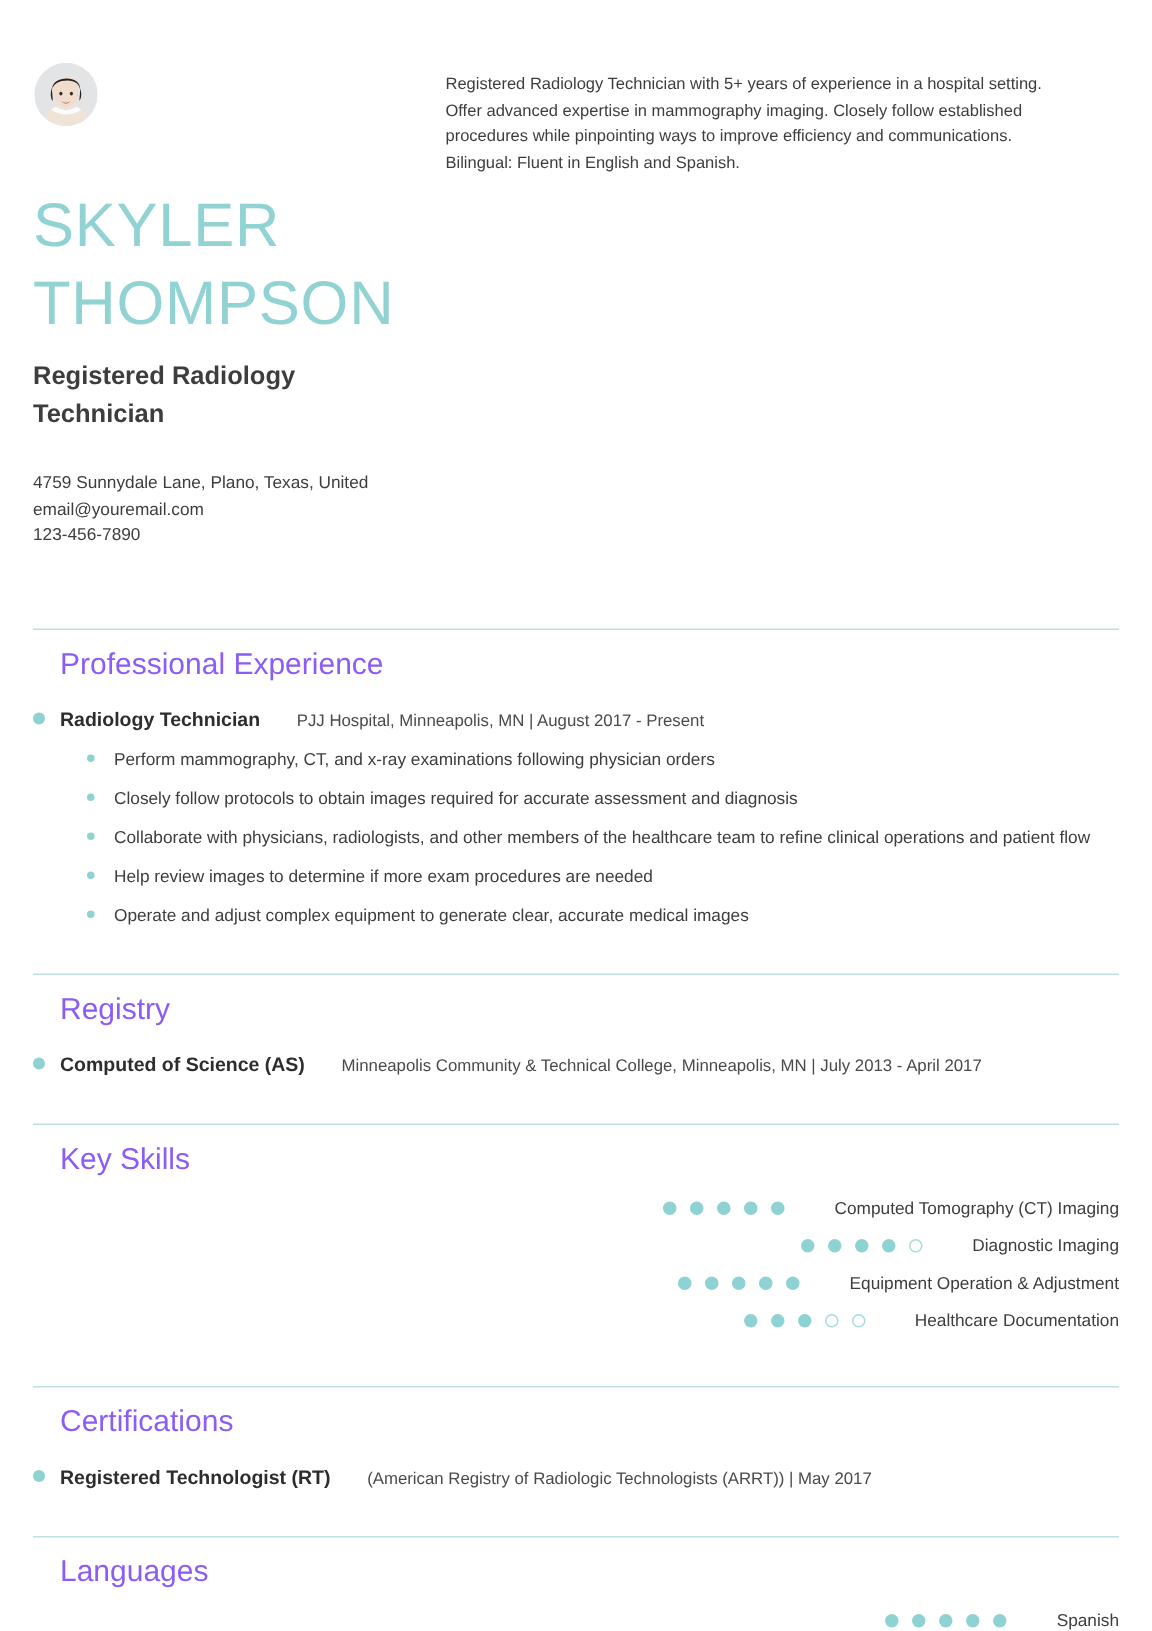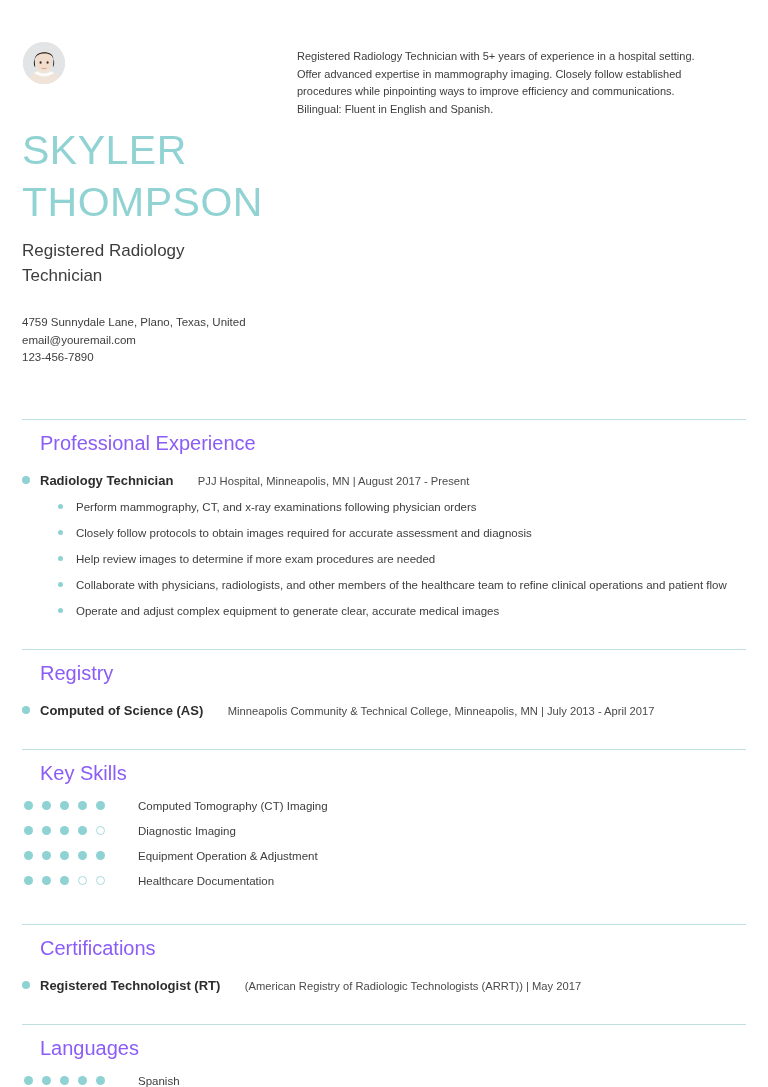--- a/index.html
+++ b/index.html
@@ -47,21 +47,21 @@
     font-size: 41px;
     line-height: 52px;
     font-weight: 400;
     letter-spacing: 0.5px;
     margin-top: 40px;
   }
   .job-title {
     font-size: 17px;
     line-height: 25px;
     color: #3d3d3d;
-    font-weight: 400;
+    font-weight: 700;
     margin-top: 10px;
     max-width: 210px;
   }
   .contact {
     margin-top: 26px;
     font-size: 11.5px;
     line-height: 17.5px;
     color: #3d3d3d;
     max-width: 230px;
   }
@@ -151,20 +151,21 @@
     color: #3d3d3d;
   }
 
   
   .skills { margin-top: 14px; }
   .skill-row {
     display: flex;
     align-items: center;
     margin-bottom: 9px;
     height: 16px;
+    justify-content: flex-end;
   }
   .skill-dots {
     width: 94px;
     flex: 0 0 94px;
     display: flex;
     align-items: center;
     gap: 9px;
     padding-left: 2px;
     box-sizing: border-box;
   }
@@ -245,25 +246,25 @@
         <div class="bullet">
           <span class="dot-sub"></span>
           <span class="bullet-text">Perform mammography, CT, and x-ray examinations following physician orders</span>
         </div>
         <div class="bullet">
           <span class="dot-sub"></span>
           <span class="bullet-text">Closely follow protocols to obtain images required for accurate assessment and diagnosis</span>
         </div>
         <div class="bullet">
           <span class="dot-sub"></span>
+          <span class="bullet-text">Collaborate with physicians, radiologists, and other members of the healthcare team to refine clinical operations and patient flow</span>
+        </div>
+        <div class="bullet">
+          <span class="dot-sub"></span>
           <span class="bullet-text">Help review images to determine if more exam procedures are needed</span>
-        </div>
-        <div class="bullet">
-          <span class="dot-sub"></span>
-          <span class="bullet-text">Collaborate with physicians, radiologists, and other members of the healthcare team to refine clinical operations and patient flow</span>
         </div>
         <div class="bullet">
           <span class="dot-sub"></span>
           <span class="bullet-text">Operate and adjust complex equipment to generate clear, accurate medical images</span>
         </div>
       </div>
     </div>
 
     <div class="section-spacer-lg"></div>
 

